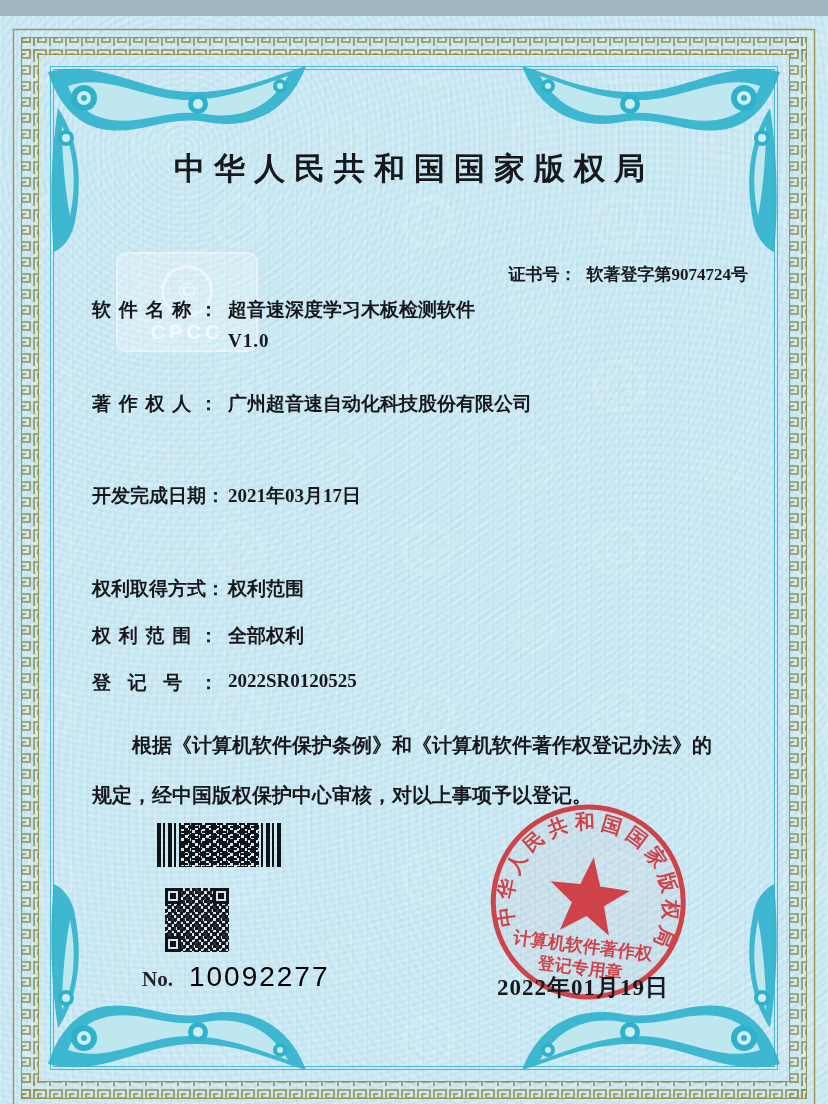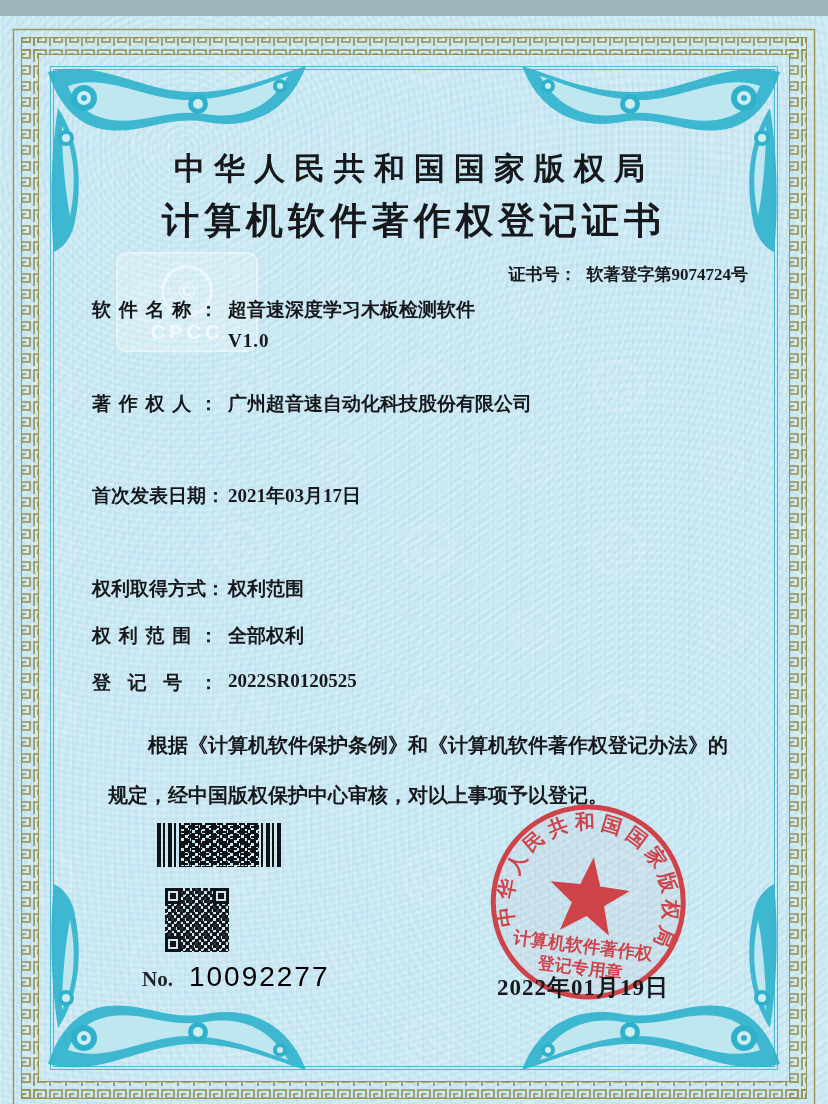--- a/index.html
+++ b/index.html
@@ -47,21 +47,21 @@
   .cpcc-text{color:rgba(255,255,255,.7);font-size:20px;letter-spacing:4px;font-weight:700;
     font-family:"Liberation Sans",sans-serif;margin-bottom:6px;}
 
   .row{position:absolute;left:92px;font-size:19px;font-weight:700;white-space:nowrap;}
   .row .field-label{display:inline-block;width:126px;text-align:justify;text-align-last:justify;vertical-align:top;}
   .row .field-value{display:inline-block;margin-left:10px;vertical-align:top;white-space:normal;}
   .r1{top:281px;} .r2{top:375px;} .r3{top:467px;} .r4{top:514px;}
   .r5{top:560px;} .r6{top:607px;} .r7{top:654px;}
   .v2{margin-top:7px;letter-spacing:1px;}
 
-  .statement{position:absolute;left:108px;top:704px;width:652px;font-size:20px;font-weight:600;line-height:50px;}
+  .statement{position:absolute;left:92px;top:704px;width:652px;font-size:20px;font-weight:600;line-height:50px;}
   .statement .l1{text-indent:2em;}
 
   .barcode{position:absolute;left:157px;top:807px;width:126px;height:44px;display:flex;}
   .bc-start,.bc-stop{width:24px;height:100%;
     background:repeating-linear-gradient(90deg,#101216 0 4px,rgba(0,0,0,0) 4px 6px,#101216 6px 8px,rgba(0,0,0,0) 8px 11px);}
   .bc-stop{background:repeating-linear-gradient(90deg,rgba(0,0,0,0) 0 2px,#101216 2px 4px,rgba(0,0,0,0) 4px 7px,#101216 7px 11px);}
   .bc-mid{flex:1;height:100%;
     background:
       repeating-conic-gradient(#101216 0% 25%, rgba(0,0,0,0) 0% 50%),
       repeating-conic-gradient(#101216 0% 25%, rgba(0,0,0,0) 0% 50%);
@@ -186,38 +186,37 @@
       <circle cx="232" cy="22" r="7" fill="#2fb1cc"></circle>
         <circle cx="232" cy="22" r="3" fill="#cdeef5"></circle>
       <path d="M10,44 C30,74 36,116 26,162 C22,176 14,184 6,188 C2,150 2,94 10,44 Z" fill="#2fb1cc" opacity="0.9"></path>
       <path d="M14,62 C26,86 29,118 22,152 C18,132 14,96 14,62 Z" fill="#bfe7f0"></path>
       <circle cx="18" cy="74" r="8" fill="#2fb1cc"></circle>
         <circle cx="18" cy="74" r="4" fill="#cdeef5"></circle>
     </svg>
   </div>
 
   <div class="title1">中华人民共和国国家版权局</div>
-  <div class="title2">计算机软件著作权登记证书</div>
   <div class="certno">
     <span class="lbl">证书号：</span><span>软著登字第9074724号</span>
   </div>
 
   <div class="cpcc-mark">
     <div class="cpcc-circle">©</div>
     <div class="cpcc-text">CPCC</div>
   </div>
 
   <div class="row r1">
     <span class="field-label">软件名称：</span><span class="field-value"><div>超音速深度学习木板检测软件</div><div class="v2">V1.0</div></span>
   </div>
   <div class="row r2">
     <span class="field-label">著作权人：</span><span class="field-value">广州超音速自动化科技股份有限公司</span>
   </div>
   <div class="row r3">
-    <span class="field-label">首次发表日期：</span><span class="field-value">2021年03月17日</span>
+    <span class="field-label">开发完成日期：</span><span class="field-value">2021年03月17日</span>
   </div>
   <div class="row r5">
     <span class="field-label">权利取得方式：</span><span class="field-value">权利范围</span>
   </div>
   <div class="row r6">
     <span class="field-label">权利范围：</span><span class="field-value">全部权利</span>
   </div>
   <div class="row r7">
     <span class="field-label">登记号：</span><span class="field-value">2022SR0120525</span>
   </div>

